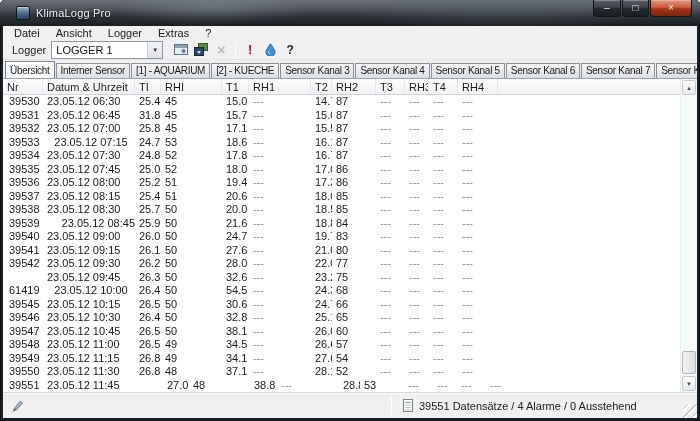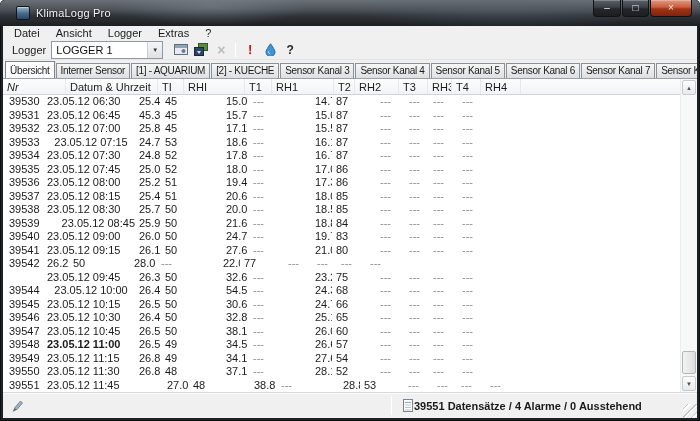--- a/index.html
+++ b/index.html
@@ -78,21 +78,21 @@
   .sc-btn.up{top:1px;}
   .sc-btn.down{bottom:1px;}
   .sc-thumb{position:absolute;left:1px;right:1px;bottom:18px;height:23px;
     background:linear-gradient(90deg,#f3f3f3,#dcdee0);border:1px solid #b3b6ba;border-radius:2px;}
   
   .statusbar{position:absolute;left:0;right:0;bottom:0;height:26px;background:#f0f0f0;
     border-top:1px solid #d9d9d9;box-shadow:inset 0 1px 0 #fbfbfb;
     display:flex;align-items:center;font-size:11px;color:#1a1a1a;}
   .sb-left{width:388px;display:flex;align-items:center;padding-left:7px;align-self:stretch;}
   .sb-sep{width:1px;align-self:stretch;margin:3px 0;background:#c9c9c9;border-right:1px solid #fff;}
-  .sb-main{display:flex;align-items:center;padding:0 10px;font-weight:bold;}
+  .sb-main{display:flex;align-items:center;gap:5px;padding:0 10px;}
   .sb-fill{flex:1;}
   .grip{width:14px;height:14px;align-self:flex-end;
     background:repeating-linear-gradient(135deg,transparent 0 3px,#c3c7cc 3px 4px,#ffffff 4px 6px);}
 </style>
 </head>
 <body>
 
 <div class="window">
 
   <div class="titlebar">
@@ -164,21 +164,21 @@
         <div class="tab">Sensor Kanal 4</div>
         <div class="tab">Sensor Kanal 5</div>
         <div class="tab">Sensor Kanal 6</div>
         <div class="tab">Sensor Kanal 7</div>
         <div class="tab">Sensor Kanal 8</div>
       </div>
 
     <div class="table-area">
       <div class="grid">
         <div class="thead">
-            <div class="hcell" style="width: 63px; font-style: italic;">Nr</div>
+            <div class="hcell" style="width: 40px;">Nr</div>
             <div class="hcell" style="width: 92px;">Datum &amp; Uhrzeit</div>
             <div class="hcell" style="width: 26px;">TI</div>
             <div class="hcell" style="width: 61px;">RHI</div>
             <div class="hcell" style="width: 27px;">T1</div>
             <div class="hcell" style="width: 62px;">RH1</div>
             <div class="hcell" style="width: 21px;">T2</div>
             <div class="hcell" style="width: 44px;">RH2</div>
             <div class="hcell" style="width: 29px;">T3</div>
             <div class="hcell" style="width: 24px;">RH3</div>
             <div class="hcell" style="width: 29px;">T4</div>
@@ -197,21 +197,21 @@
               <div class="tcell" style="width: 44px;">87</div>
               <div class="tcell muted" style="width: 29px;">---</div>
               <div class="tcell muted" style="width: 24px;">---</div>
               <div class="tcell muted" style="width: 29px;">---</div>
               <div class="tcell muted" style="width: 40px;">---</div>
               <div class="tcell fill"></div>
             </div>
             <div class="trow">
               <div class="tcell" style="width: 40px;">39531</div>
               <div class="tcell" style="width: 92px;">23.05.12 06:45</div>
-              <div class="tcell" style="width: 26px;">45.3</div>
+              <div class="tcell" style="width: 26px;">31.8</div>
               <div class="tcell" style="width: 61px;">45</div>
               <div class="tcell" style="width: 27px;">15.7</div>
               <div class="tcell muted" style="width: 62px;">---</div>
               <div class="tcell" style="width: 21px;">15.0</div>
               <div class="tcell" style="width: 44px;">87</div>
               <div class="tcell muted" style="width: 29px;">---</div>
               <div class="tcell muted" style="width: 24px;">---</div>
               <div class="tcell muted" style="width: 29px;">---</div>
               <div class="tcell muted" style="width: 40px;">---</div>
               <div class="tcell fill"></div>
@@ -361,20 +361,21 @@
               <div class="tcell" style="width: 21px;">21.0</div>
               <div class="tcell" style="width: 44px;">80</div>
               <div class="tcell muted" style="width: 29px;">---</div>
               <div class="tcell muted" style="width: 24px;">---</div>
               <div class="tcell muted" style="width: 29px;">---</div>
               <div class="tcell muted" style="width: 40px;">---</div>
               <div class="tcell fill"></div>
             </div>
             <div class="trow">
               <div class="tcell" style="width: 40px;">39542</div>
+              <div class="tcell" style="width: 92px;">23.05.12 09:30</div>
               <div class="tcell" style="width: 26px;">26.2</div>
               <div class="tcell" style="width: 61px;">50</div>
               <div class="tcell" style="width: 27px;">28.0</div>
               <div class="tcell muted" style="width: 62px;">---</div>
               <div class="tcell" style="width: 21px;">22.0</div>
               <div class="tcell" style="width: 44px;">77</div>
               <div class="tcell muted" style="width: 29px;">---</div>
               <div class="tcell muted" style="width: 24px;">---</div>
               <div class="tcell muted" style="width: 29px;">---</div>
               <div class="tcell muted" style="width: 40px;">---</div>
@@ -389,21 +390,21 @@
               <div class="tcell muted" style="width: 62px;">---</div>
               <div class="tcell" style="width: 21px;">23.2</div>
               <div class="tcell" style="width: 44px;">75</div>
               <div class="tcell muted" style="width: 29px;">---</div>
               <div class="tcell muted" style="width: 24px;">---</div>
               <div class="tcell muted" style="width: 29px;">---</div>
               <div class="tcell muted" style="width: 40px;">---</div>
               <div class="tcell fill"></div>
             </div>
             <div class="trow">
-              <div class="tcell" style="width: 40px;">39544</div>
+              <div class="tcell" style="width: 40px;">61419</div>
               <div class="tcell" style="width: 92px; text-align: center;">23.05.12 10:00</div>
               <div class="tcell" style="width: 26px;">26.4</div>
               <div class="tcell" style="width: 61px;">50</div>
               <div class="tcell" style="width: 27px;">54.5</div>
               <div class="tcell muted" style="width: 62px;">---</div>
               <div class="tcell" style="width: 21px;">24.3</div>
               <div class="tcell" style="width: 44px;">68</div>
               <div class="tcell muted" style="width: 29px;">---</div>
               <div class="tcell muted" style="width: 24px;">---</div>
               <div class="tcell muted" style="width: 29px;">---</div>
@@ -450,21 +451,21 @@
               <div class="tcell" style="width: 21px;">26.0</div>
               <div class="tcell" style="width: 44px;">60</div>
               <div class="tcell muted" style="width: 29px;">---</div>
               <div class="tcell muted" style="width: 24px;">---</div>
               <div class="tcell muted" style="width: 29px;">---</div>
               <div class="tcell muted" style="width: 40px;">---</div>
               <div class="tcell fill"></div>
             </div>
             <div class="trow">
               <div class="tcell" style="width: 40px;">39548</div>
-              <div class="tcell" style="width: 92px; font-weight: bold;">23.05.12 11:00</div>
+              <div class="tcell" style="width: 92px;">23.05.12 11:00</div>
               <div class="tcell" style="width: 26px;">26.5</div>
               <div class="tcell" style="width: 61px;">49</div>
               <div class="tcell" style="width: 27px;">34.5</div>
               <div class="tcell muted" style="width: 62px;">---</div>
               <div class="tcell" style="width: 21px;">26.6</div>
               <div class="tcell" style="width: 44px;">57</div>
               <div class="tcell muted" style="width: 29px;">---</div>
               <div class="tcell muted" style="width: 24px;">---</div>
               <div class="tcell muted" style="width: 29px;">---</div>
               <div class="tcell muted" style="width: 40px;">---</div>

